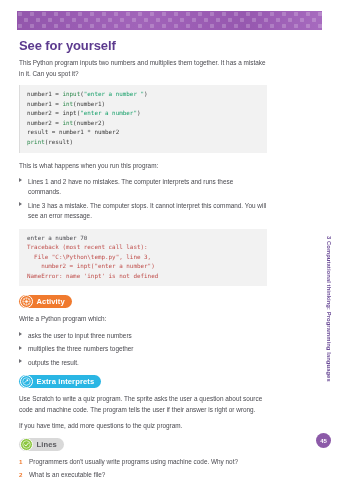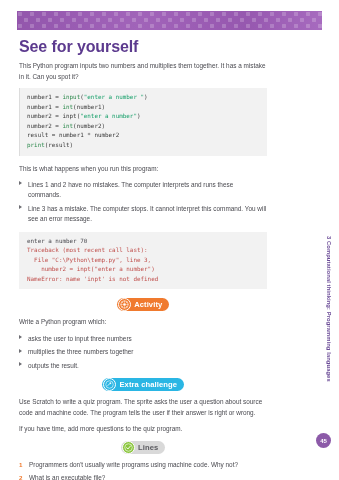--- a/index.html
+++ b/index.html
@@ -40,21 +40,21 @@
 
   
   .content {
     position: absolute;
     left: 19px;
     top: 38px;
     width: 248px;
   }
 
   h2.section-title {
-    font-size: 16px;
+    font-size: 13px;
     font-weight: bold;
     color: #5c3a8e;
     margin: 0 0 5px 0;
     letter-spacing: -0.1px;
   }
 
   p.body-text {
     font-size: 6.4px;
     line-height: 1.65;
     margin: 0 0 6px 0;
@@ -113,21 +113,20 @@
     color: #c0504d;
     white-space: pre;
   }
   .error-block .plain { color: #4a4a50; }
 
   
   .badge-row {
     display: flex;
     align-items: center;
     margin: 0 0 6px 0;
-    justify-content: center;
   }
   .badge {
     display: inline-flex;
     align-items: center;
     border-radius: 9px;
     padding: 0 7px 0 0;
     height: 13px;
   }
   .badge .badge-icon {
     width: 13px;
@@ -295,21 +294,21 @@
 
     <div class="badge-row">
       <div class="badge extra">
         <span class="badge-icon">
           <svg class="icon-svg" width="9" height="9" viewBox="0 0 24 24" aria-hidden="true">
             <circle cx="12" cy="12" r="10" fill="none" stroke="#ffffff" stroke-width="1.6"></circle>
             <path d="M7 15 L15 8" stroke="#ffffff" stroke-width="2" stroke-linecap="round" fill="none"></path>
             <path d="M16.5 6.6 L16.2 12.2 L10.8 7.2 Z" fill="#ffffff"></path>
           </svg>
         </span>
-        <span class="badge-label">Extra challenge</span>
+        <span class="badge-label">Extra interprets</span>
       </div>
     </div>
 
     <p class="body-text">Use Scratch to write a quiz program. The sprite asks the user a question about source code and machine code. The program tells the user if their answer is right or wrong.</p>
     <p class="body-text">If you have time, add more questions to the quiz program.</p>
 
     <div class="badge-row" style="margin-top:4px;">
       <div class="badge test">
         <span class="badge-icon">
           <svg class="icon-svg" width="9" height="9" viewBox="0 0 24 24" aria-hidden="true">

